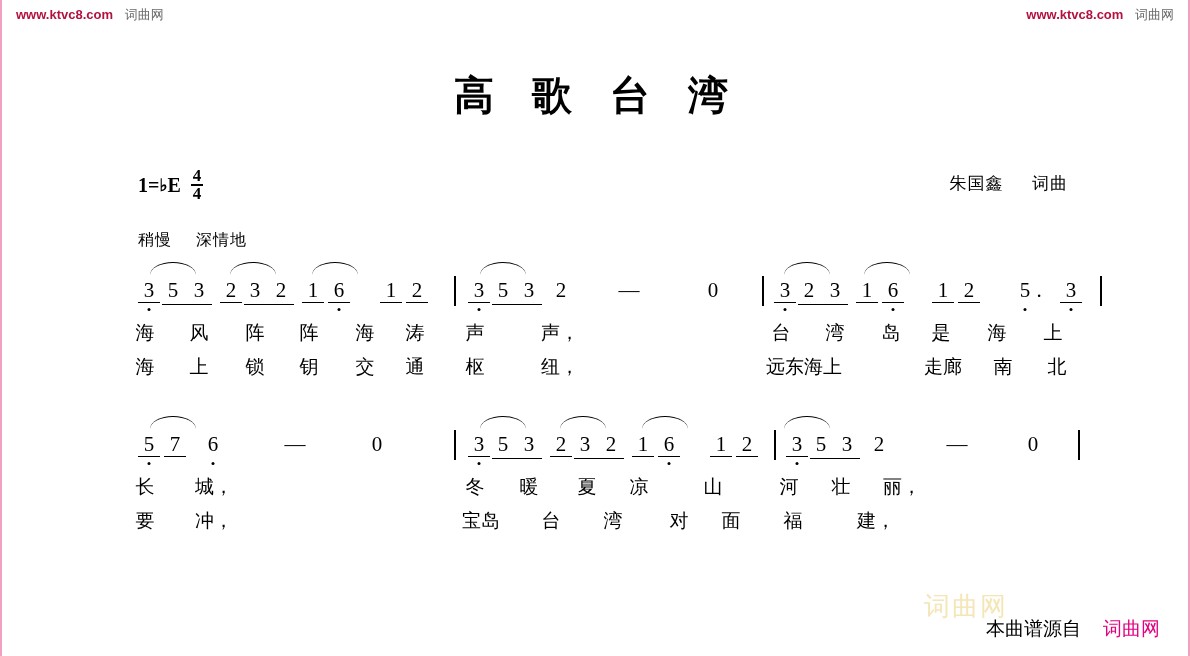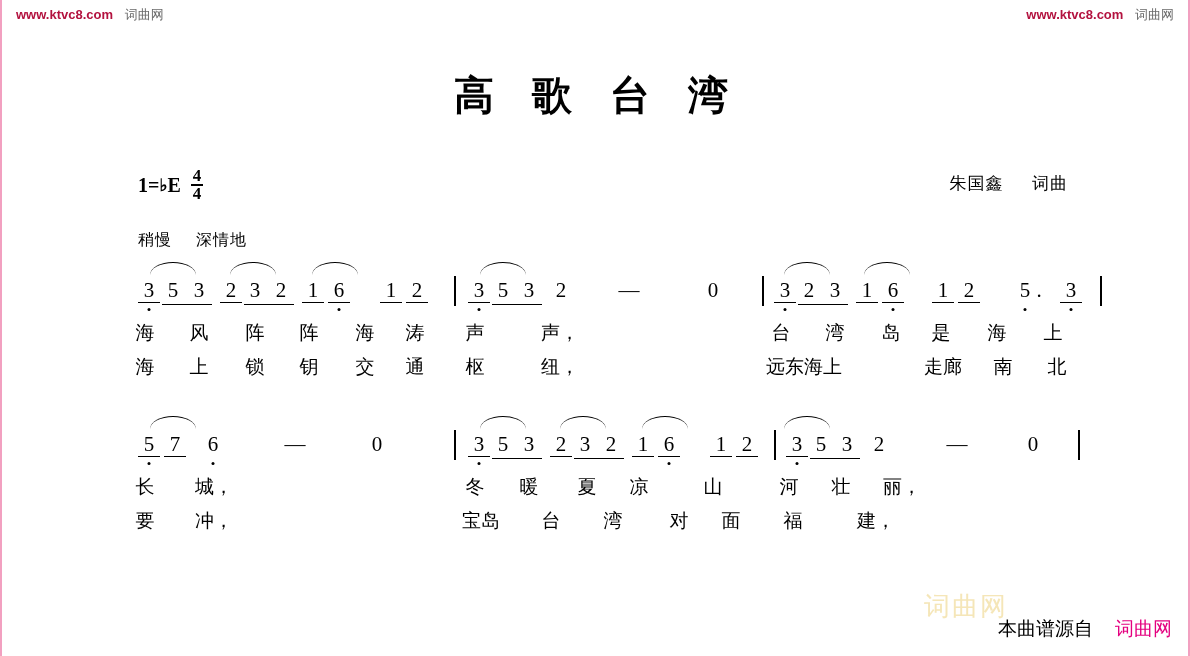--- a/index.html
+++ b/index.html
@@ -157,21 +157,21 @@
   }
   .dash {
     position: absolute;
     font-size: 21px;
     width: 22px;
     text-align: center;
   }
 
   .footer {
     position: absolute;
-    right: 16px;
+    right: 28px;
     bottom: 14px;
     font-size: 19px;
     font-family: "DejaVu Serif", serif;
   }
   .footer .src { color: #000; }
   .footer .site { color: #e4007f; margin-left: 16px; }
   .footer-wm {
     position: absolute;
     right: 180px;
     bottom: 32px;

